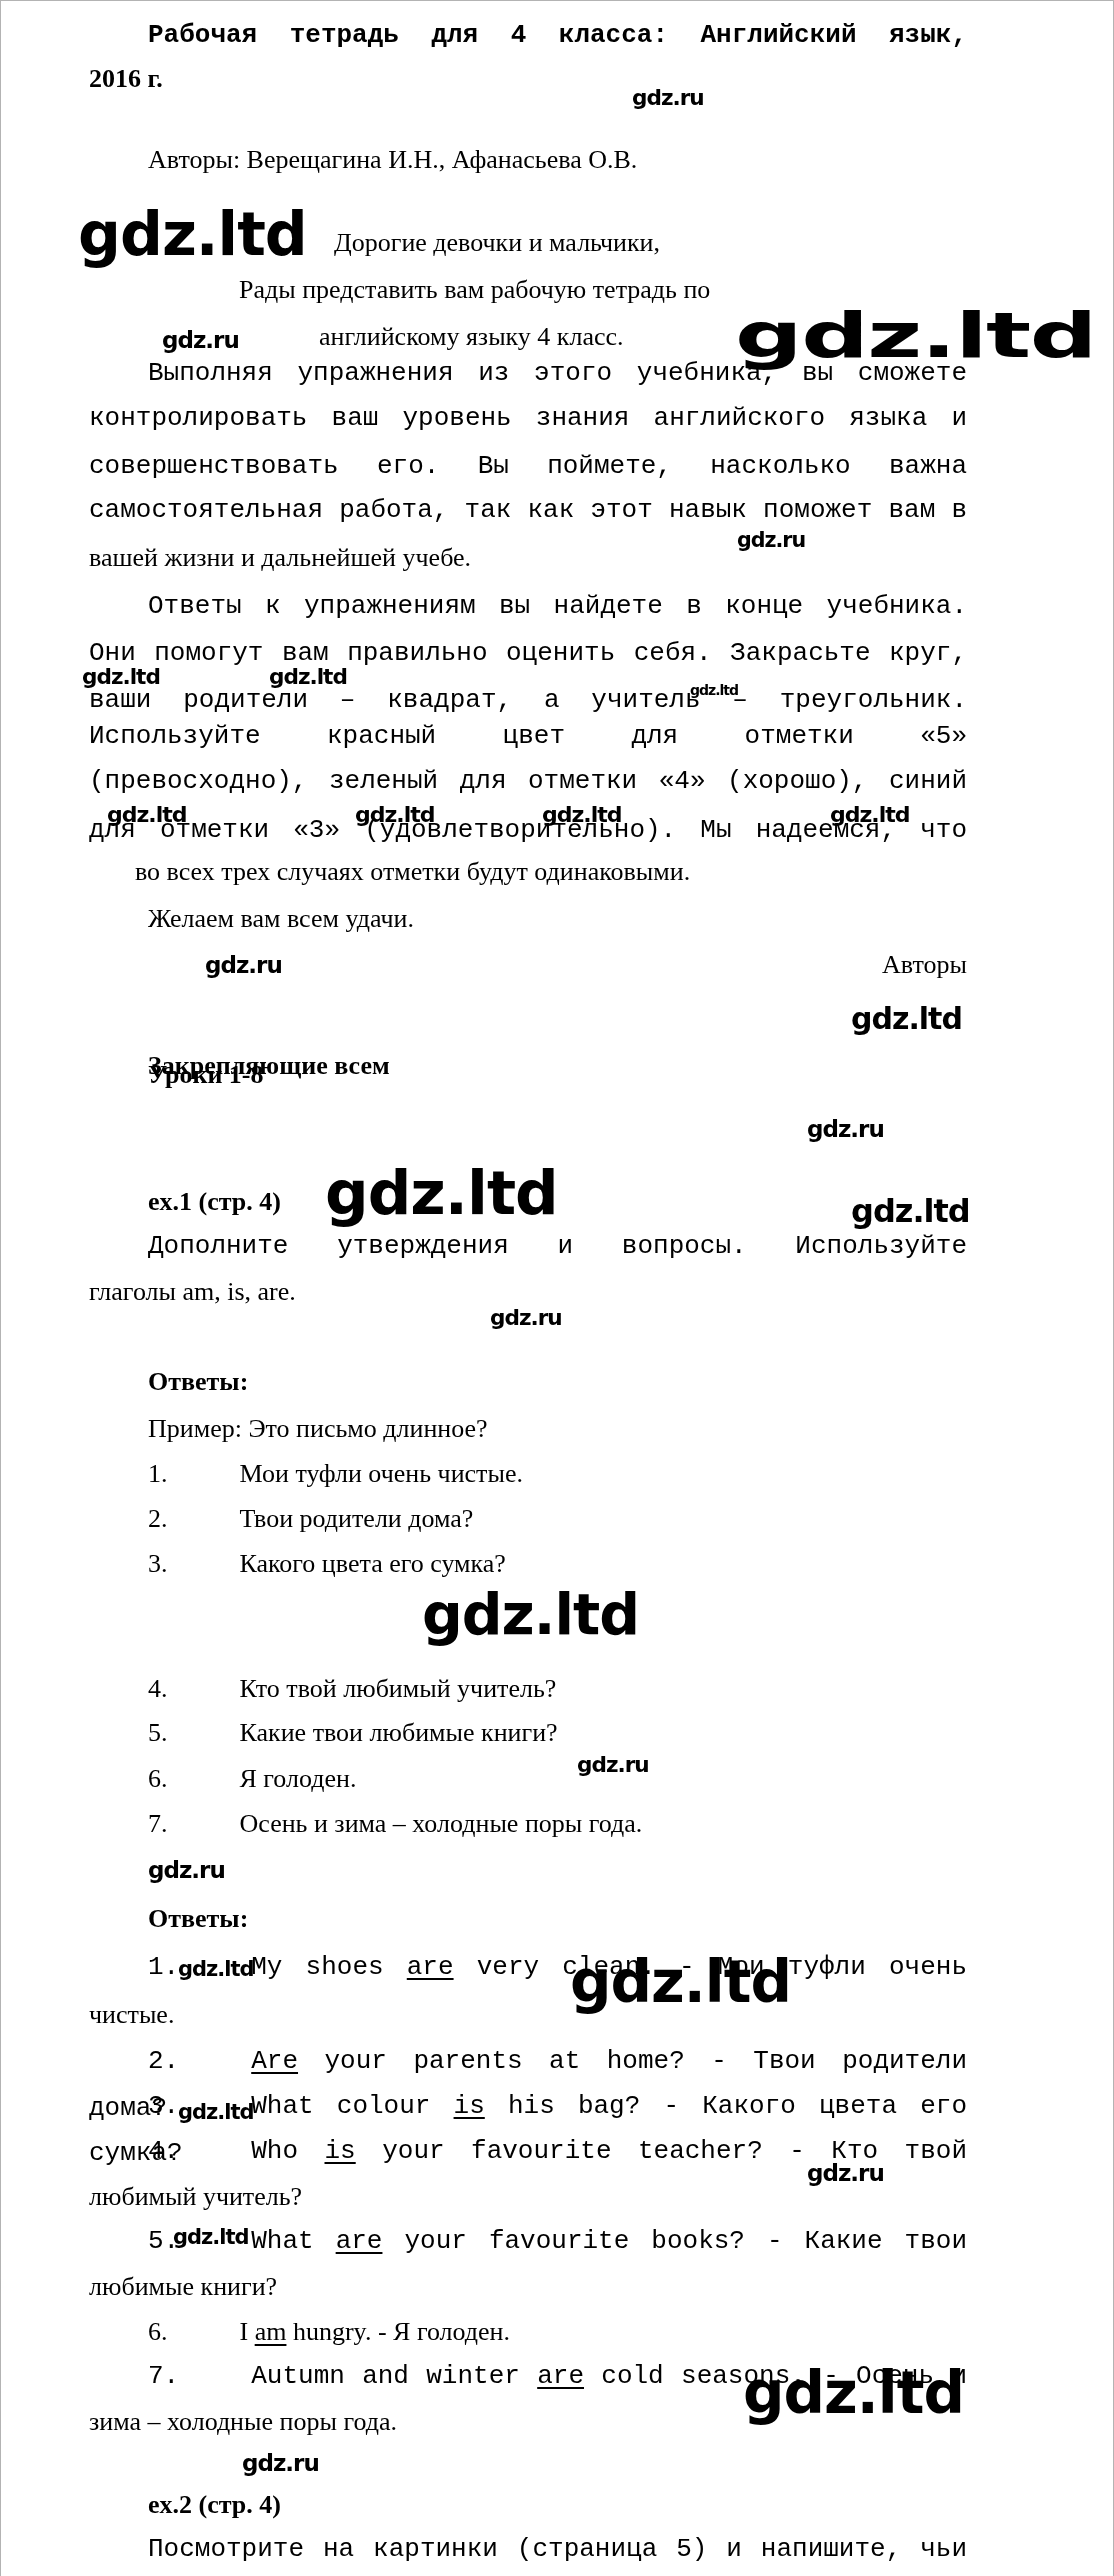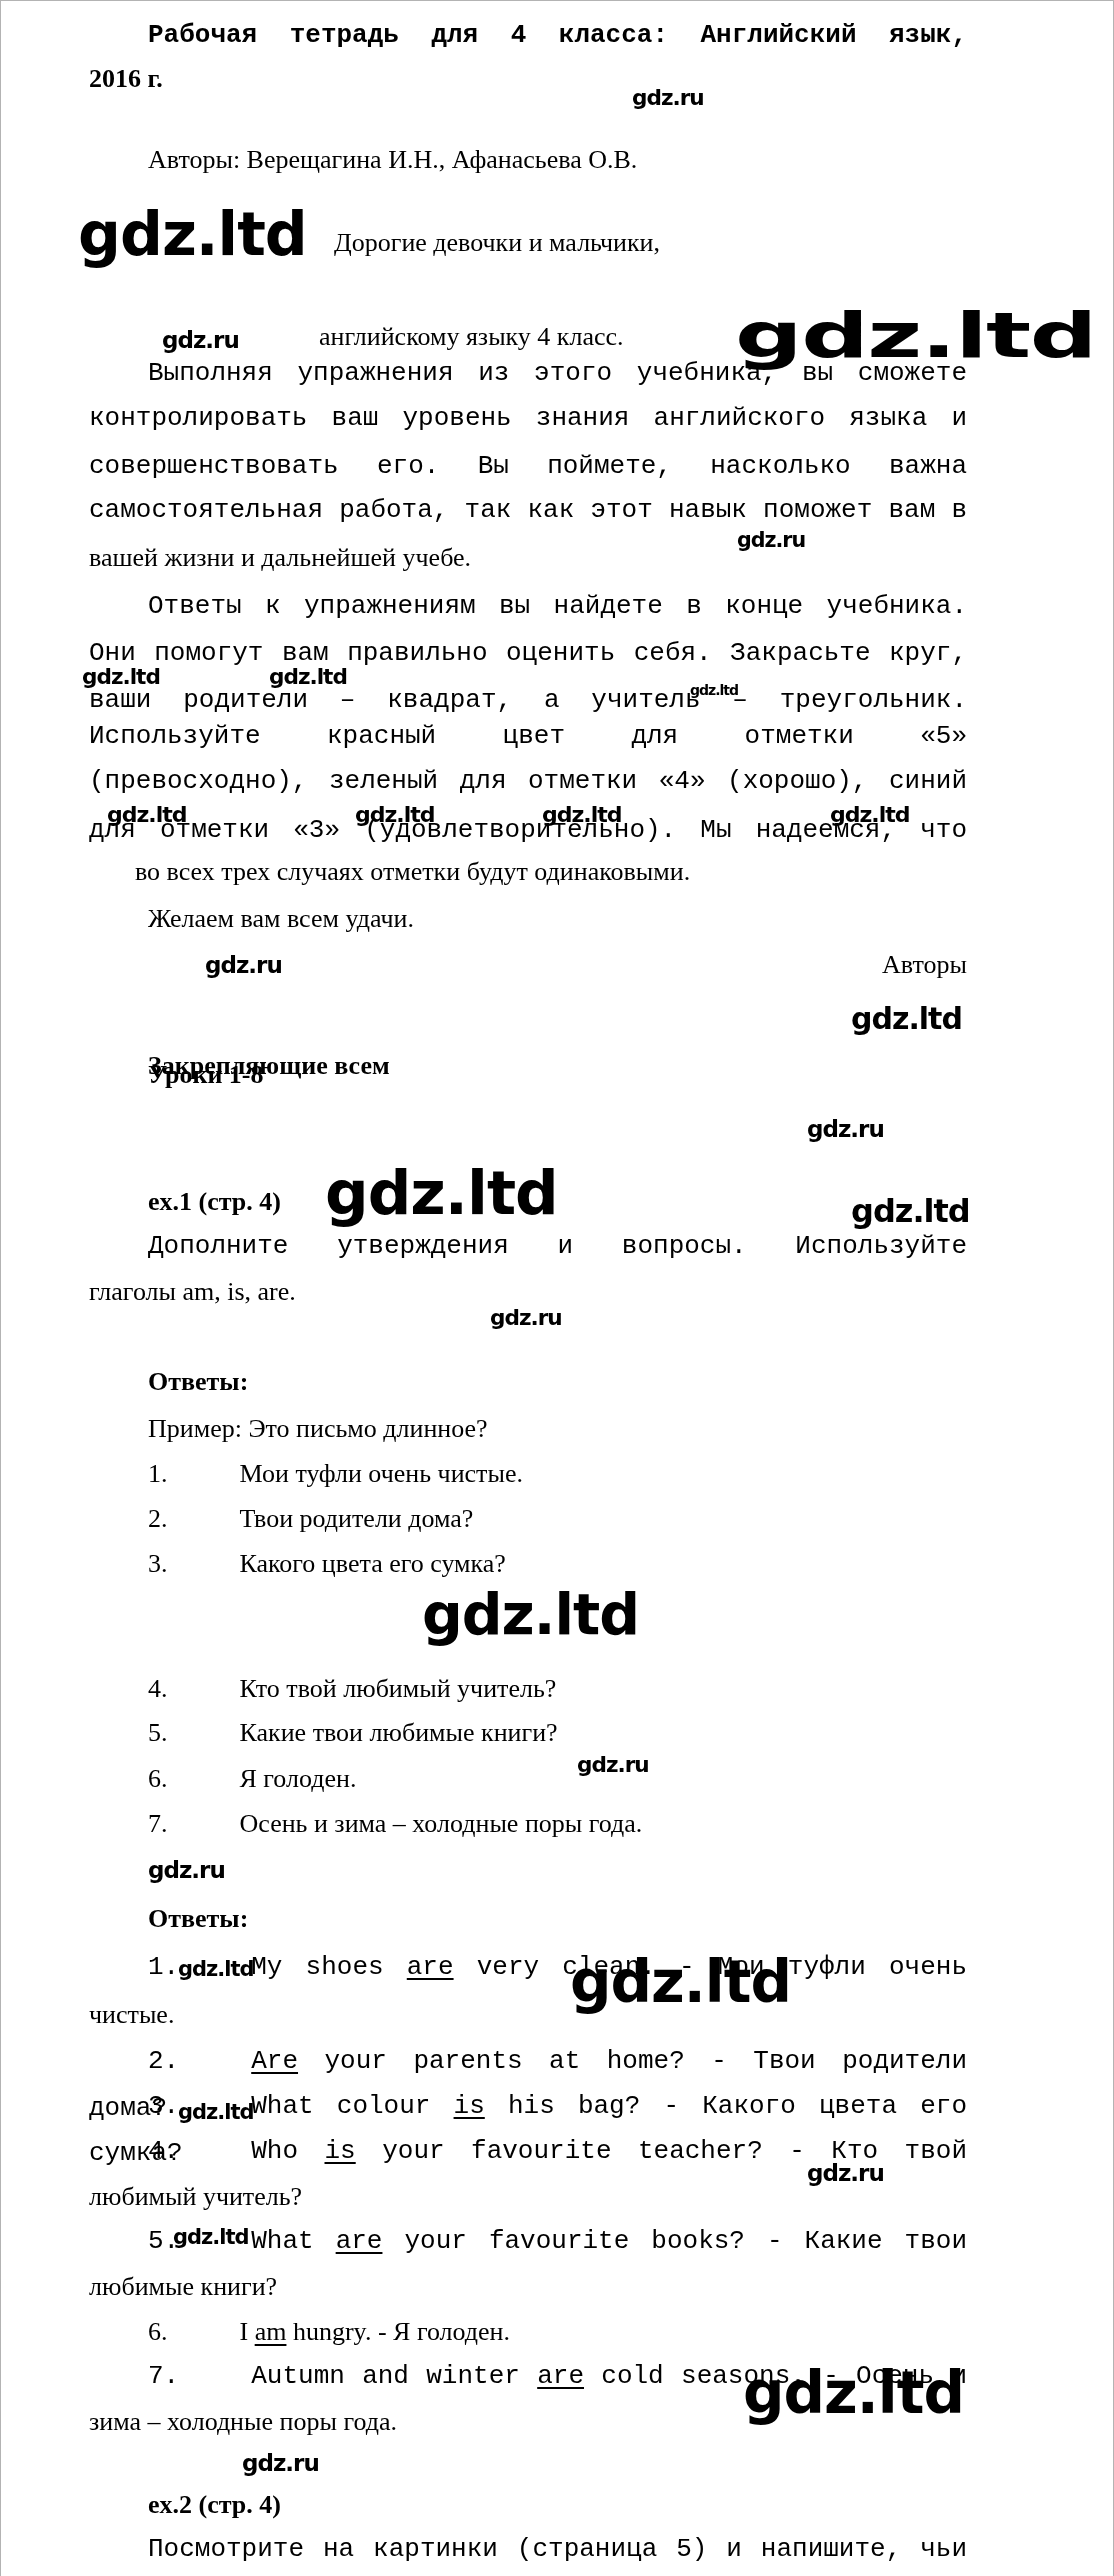--- a/index.html
+++ b/index.html
@@ -38,20 +38,21 @@
   }
 </style>
 </head>
 <body>
 
 <div class="page">
     <div class="line b i j" style="top: 11.3px;"><span>Рабочая тетрадь для 4 класса: Английский язык,</span></div>
     <div class="line b" style="top: 54px;"><span>2016 г.</span></div>
     <div class="line i" style="top: 135px;"><span>Авторы: Верещагина И.Н., Афанасьева О.В.</span></div>
     <div class="line" style="top: 218px; padding-left: 245px;"><span>Дорогие девочки и мальчики,</span></div>
+    <div class="line" style="top: 265px; padding-left: 150px;"><span>Рады представить вам рабочую тетрадь по</span></div>
     <div class="line" style="top: 312px; padding-left: 230px;"><span>английскому языку 4 класс.</span></div>
     <div class="line i j" style="top: 349px;"><span>Выполняя упражнения из этого учебника, вы сможете</span></div>
     <div class="line j" style="top: 394px;"><span>контролировать ваш уровень знания английского языка и</span></div>
     <div class="line j" style="top: 486px;"><span>самостоятельная работа, так как этот навык поможет вам в</span></div>
     <div class="line j" style="top: 442px;"><span>совершенствовать его. Вы поймете, насколько важна</span></div>
     <div class="line" style="top: 533px;"><span>вашей жизни и дальнейшей учебе.</span></div>
     <div class="line i j" style="top: 582px;"><span>Ответы к упражнениям вы найдете в конце учебника.</span></div>
     <div class="line j" style="top: 629px;"><span>Они помогут вам правильно оценить себя. Закрасьте круг,</span></div>
     <div class="line j" style="top: 676px;"><span>ваши родители – квадрат, а учитель – треугольник.</span></div>
     <div class="line j" style="top: 712px;"><span>Используйте красный цвет для отметки «5»</span></div>

